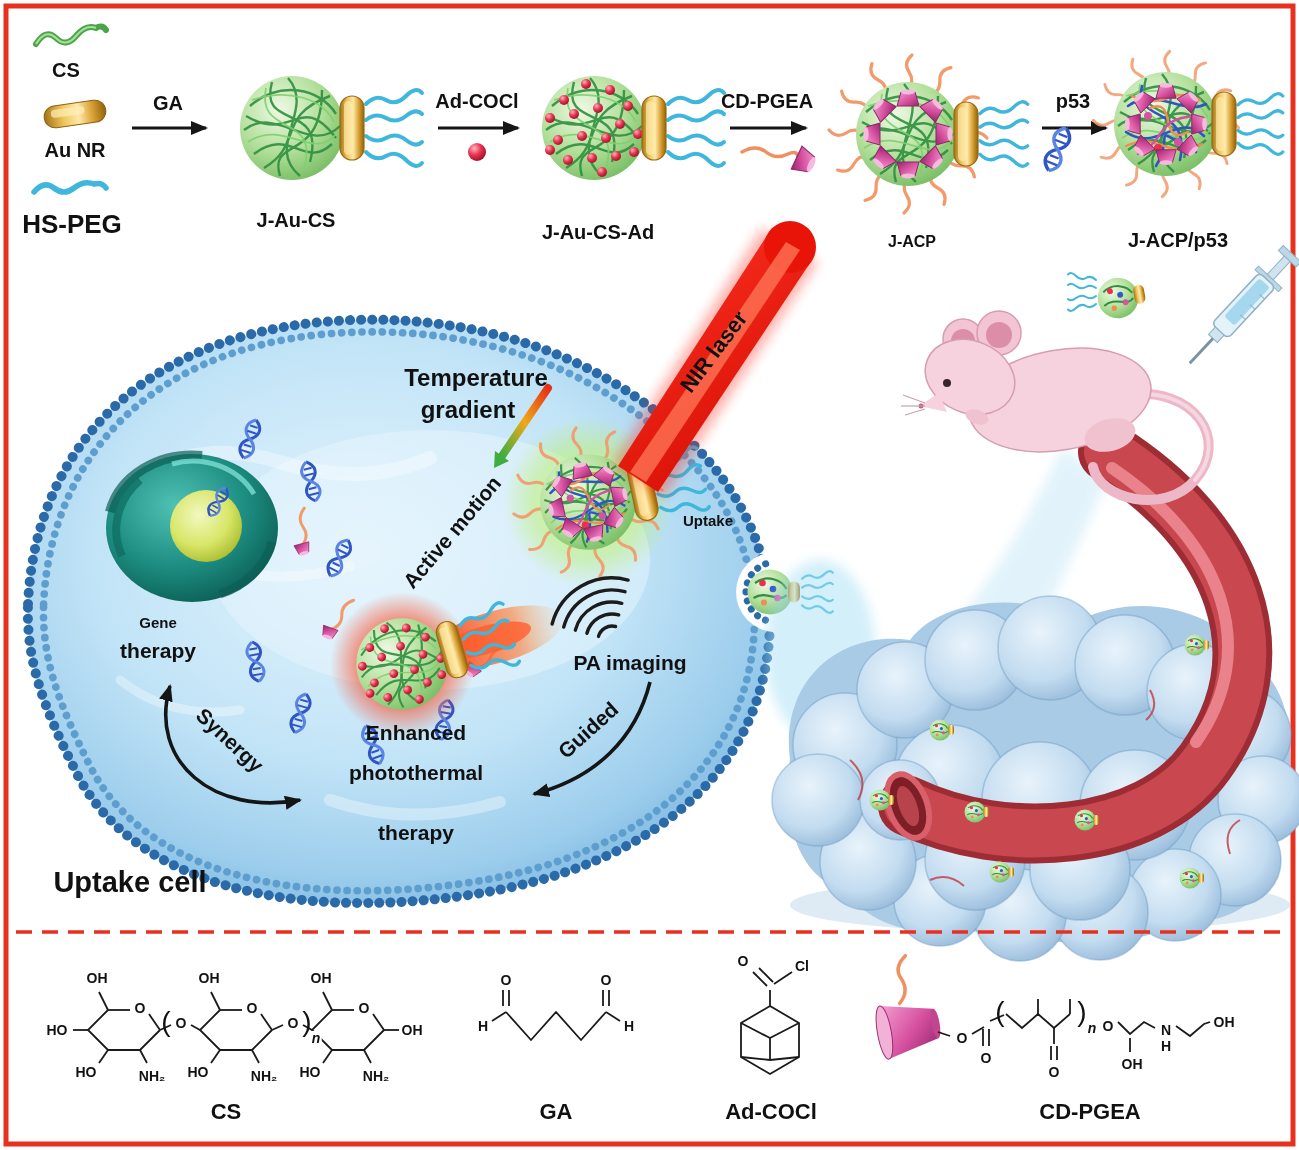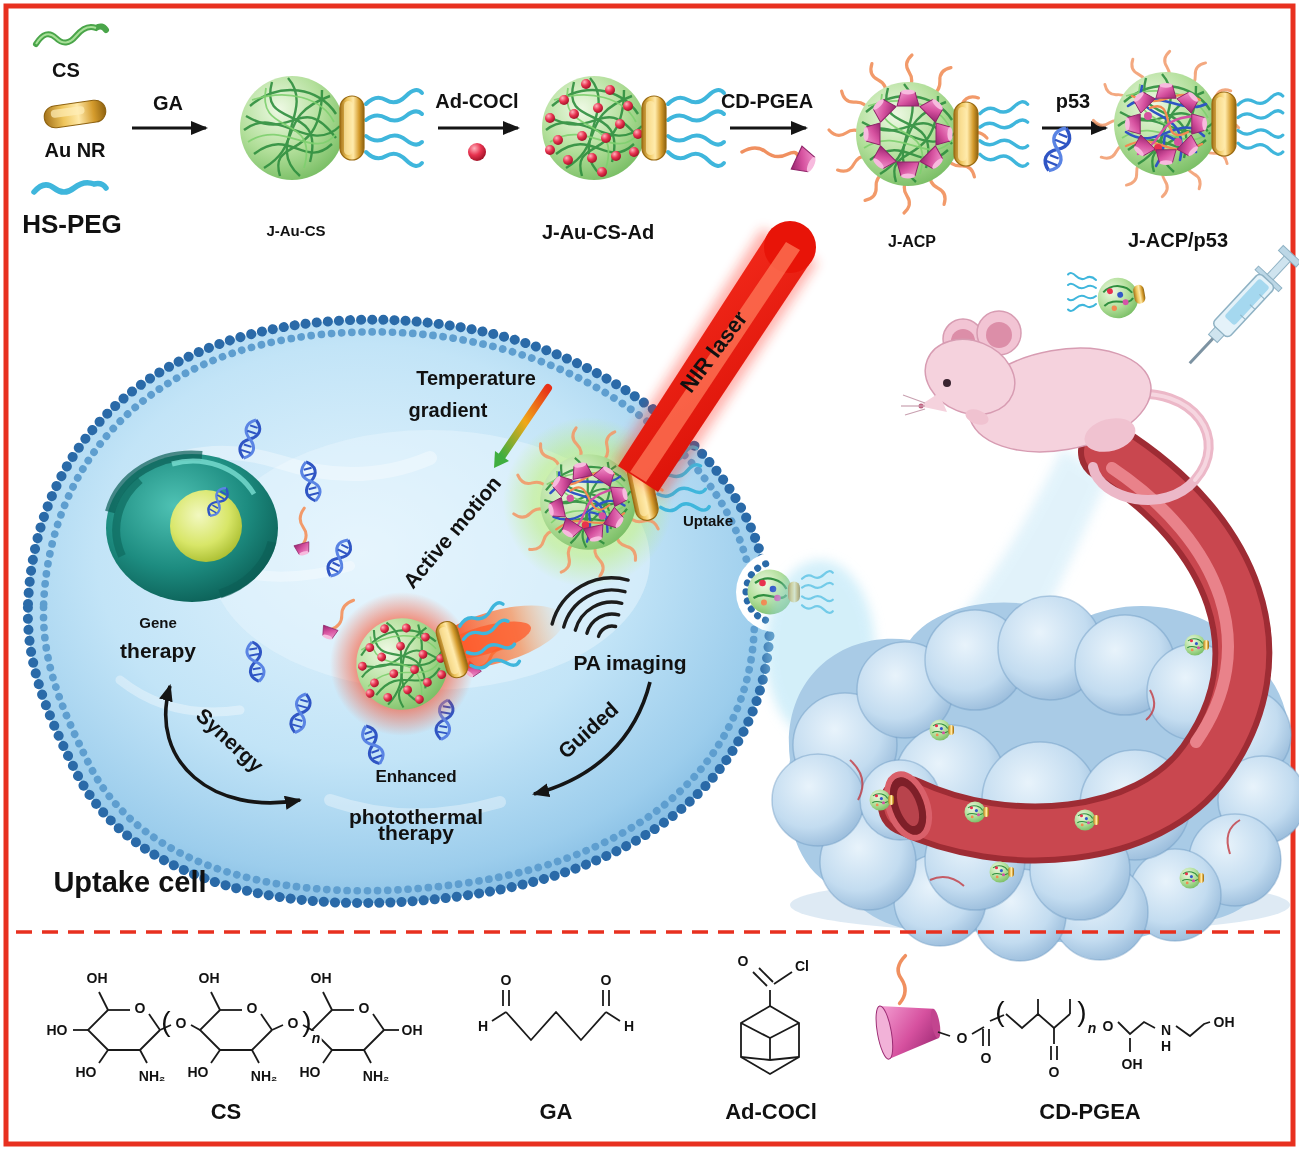--- a/index.html
+++ b/index.html
@@ -589,40 +589,40 @@
     <path d="M1130,1038 L1130,1052"></path>
     <path d="M1176,1026 L1190,1036 L1204,1024 L1210,1022"></path>
   </g>
 </g>
 </svg>
 
 <div class="t" style="left:66px;top:70px;font-size:20px">CS</div>
 <div class="t" style="left:75px;top:150px;font-size:20px">Au NR</div>
 <div class="t" style="left:72px;top:224px;font-size:26px">HS-PEG</div>
 <div class="t" style="left:168px;top:103px;font-size:20px">GA</div>
-<div class="t" style="left:296px;top:230px;font-size:15px">J-Au-CS</div>
+<div class="t" style="left:296px;top:220px;font-size:20px">J-Au-CS</div>
 <div class="t" style="left:477px;top:101px;font-size:20px">Ad-COCl</div>
 <div class="t" style="left:598px;top:232px;font-size:20px">J-Au-CS-Ad</div>
 <div class="t" style="left:767px;top:101px;font-size:20px">CD-PGEA</div>
 <div class="t" style="left:912px;top:242px;font-size:16px">J-ACP</div>
 <div class="t" style="left:1073px;top:101px;font-size:20px">p53</div>
 <div class="t" style="left:1178px;top:240px;font-size:20px">J-ACP/p53</div>
 
-<div class="t" style="left:476px;top:378px;font-size:20px">Temperature</div>
-<div class="t" style="left:448px;top:410px;font-size:20px">gradient</div>
+<div class="t" style="left:476px;top:378px;font-size:24px">Temperature</div>
+<div class="t" style="left:468px;top:410px;font-size:24px">gradient</div>
 <div class="t" style="left:714px;top:352px;font-size:22px;transform:translate(-50%,-50%) rotate(-53deg)">NIR laser</div>
 <div class="t" style="left:452px;top:532px;font-size:21px;transform:translate(-50%,-50%) rotate(-50deg)">Active motion</div>
 <div class="t" style="left:708px;top:520px;font-size:15px">Uptake</div>
 <div class="t" style="left:158px;top:622px;font-size:15px">Gene</div>
 <div class="t" style="left:158px;top:650px;font-size:21px">therapy</div>
 <div class="t" style="left:630px;top:662px;font-size:21px">PA imaging</div>
 <div class="t" style="left:230px;top:740px;font-size:21px;transform:translate(-50%,-50%) rotate(43deg)">Synergy</div>
 <div class="t" style="left:588px;top:730px;font-size:21px;transform:translate(-50%,-50%) rotate(-42deg)">Guided</div>
-<div class="t" style="left:416px;top:776px;font-size:17px">Enhanced</div>
-<div class="t" style="left:416px;top:816px;font-size:21px">photothermal</div>
+<div class="t" style="left:416px;top:732px;font-size:21px">Enhanced</div>
+<div class="t" style="left:416px;top:772px;font-size:21px">photothermal</div>
 <div class="t" style="left:416px;top:832px;font-size:21px">therapy</div>
 <div class="t" style="left:130px;top:882px;font-size:29px">Uptake cell</div>
 
 <div class="t" style="left:226px;top:1112px;font-size:22px">CS</div>
 <div class="t" style="left:556px;top:1112px;font-size:22px">GA</div>
 <div class="t" style="left:771px;top:1112px;font-size:22px">Ad-COCl</div>
 <div class="t" style="left:1090px;top:1112px;font-size:22px">CD-PGEA</div>
 
 <div class="atom" style="left:97px;top:978px">OH</div>
 <div class="atom" style="left:209px;top:978px">OH</div>

